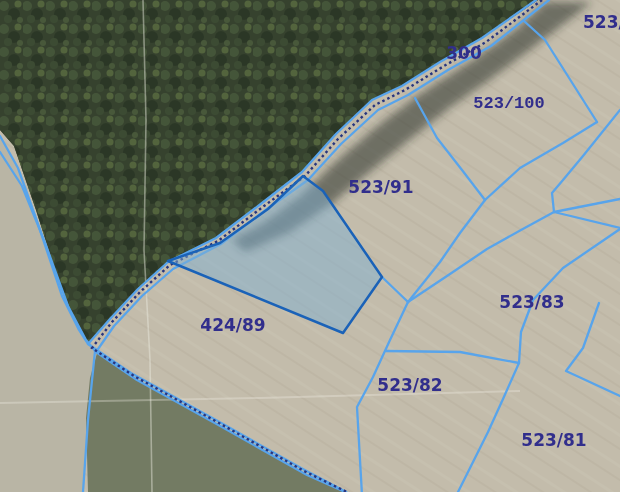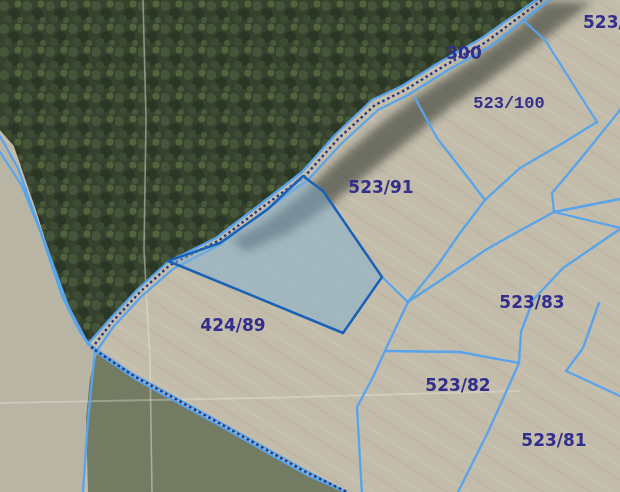--- a/index.html
+++ b/index.html
@@ -104,15 +104,15 @@
       <polygon points="168,261 220,243 268,209 303,176 323,191 382,277 343,333" fill="#7fb0d2" fill-opacity="0.5" stroke-width="2.5" stroke-linejoin="round"></polygon>
     </g>
   </svg>
 
   <div class="lbl" style="left:464px;top:53px;">300</div>
   <div class="lbl anchor-left" style="left:583px;top:22px;">523/</div>
   <div class="lbl" style="left:509px;top:103px;font-family:Liberation Mono, monospace;">523/100</div>
   <div class="lbl" style="left:381px;top:179px;margin-top:8px;">523/91</div>
   <div class="lbl" style="left:233px;top:325px;">424/89</div>
   <div class="lbl" style="left:532px;top:302px;">523/83</div>
-  <div class="lbl" style="left:458px;top:385px;text-align:center;">523/82</div>
+  <div class="lbl" style="left:410px;top:385px;text-align:center;">523/82</div>
   <div class="lbl" style="left:554px;top:440px;">523/81</div>
 </div>
 
 </body></html>

